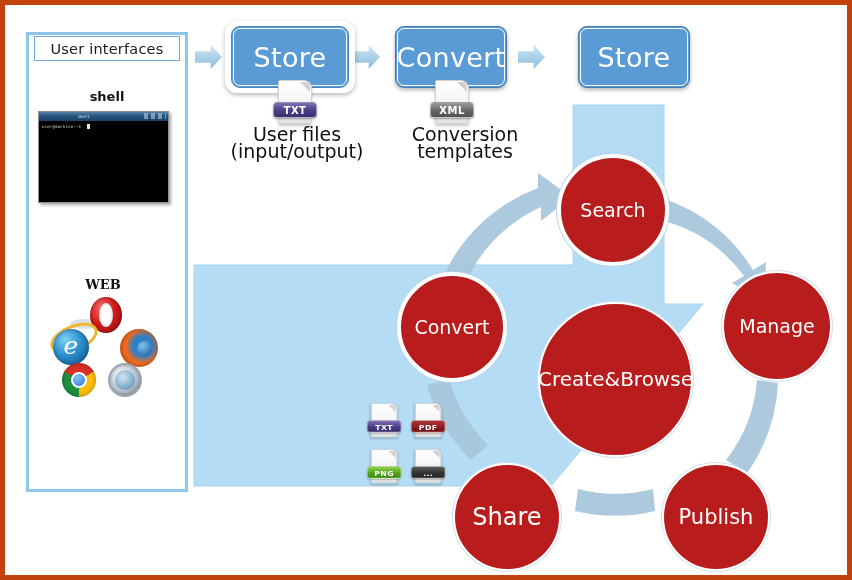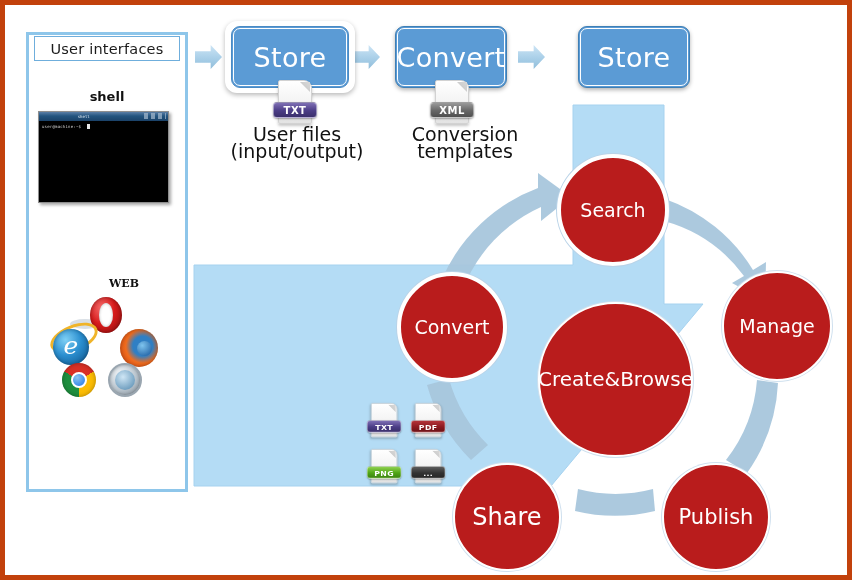--- a/index.html
+++ b/index.html
@@ -67,22 +67,22 @@
   }
   #terminal-body .line{
     position:absolute;left:3px;top:3px;font-size:4px;color:#cfcfcf;
     font-family:"DejaVu Sans Mono","Liberation Mono",monospace;
     white-space:nowrap;letter-spacing:.2px;
   }
   #terminal-body .cursor{
     position:absolute;left:48px;top:2.5px;width:3px;height:5px;background:#e8e8e8;
   }
   #web-label{
-    position:absolute;left:38px;top:272px;width:162px;
-    text-align:center;font-size:11px;font-weight:bold;color:#111;
+    position:absolute;left:17px;top:272px;width:162px;
+    text-align:center;font-size:13px;font-weight:bold;color:#111;
     font-family:"DejaVu Serif","Liberation Serif",serif;
     z-index:31;
   }
   #browsers{
     position:absolute;left:45px;top:292px;width:110px;height:105px;z-index:31;
   }
   .brs{position:absolute;border-radius:50%;}
   
   .br-opera{left:40px;top:0px;width:32px;height:36px;border-radius:50%;
     background:radial-gradient(ellipse at 35% 30%,#f46a6a 0%,#d81b1b 45%,#8f0d0d 100%);

